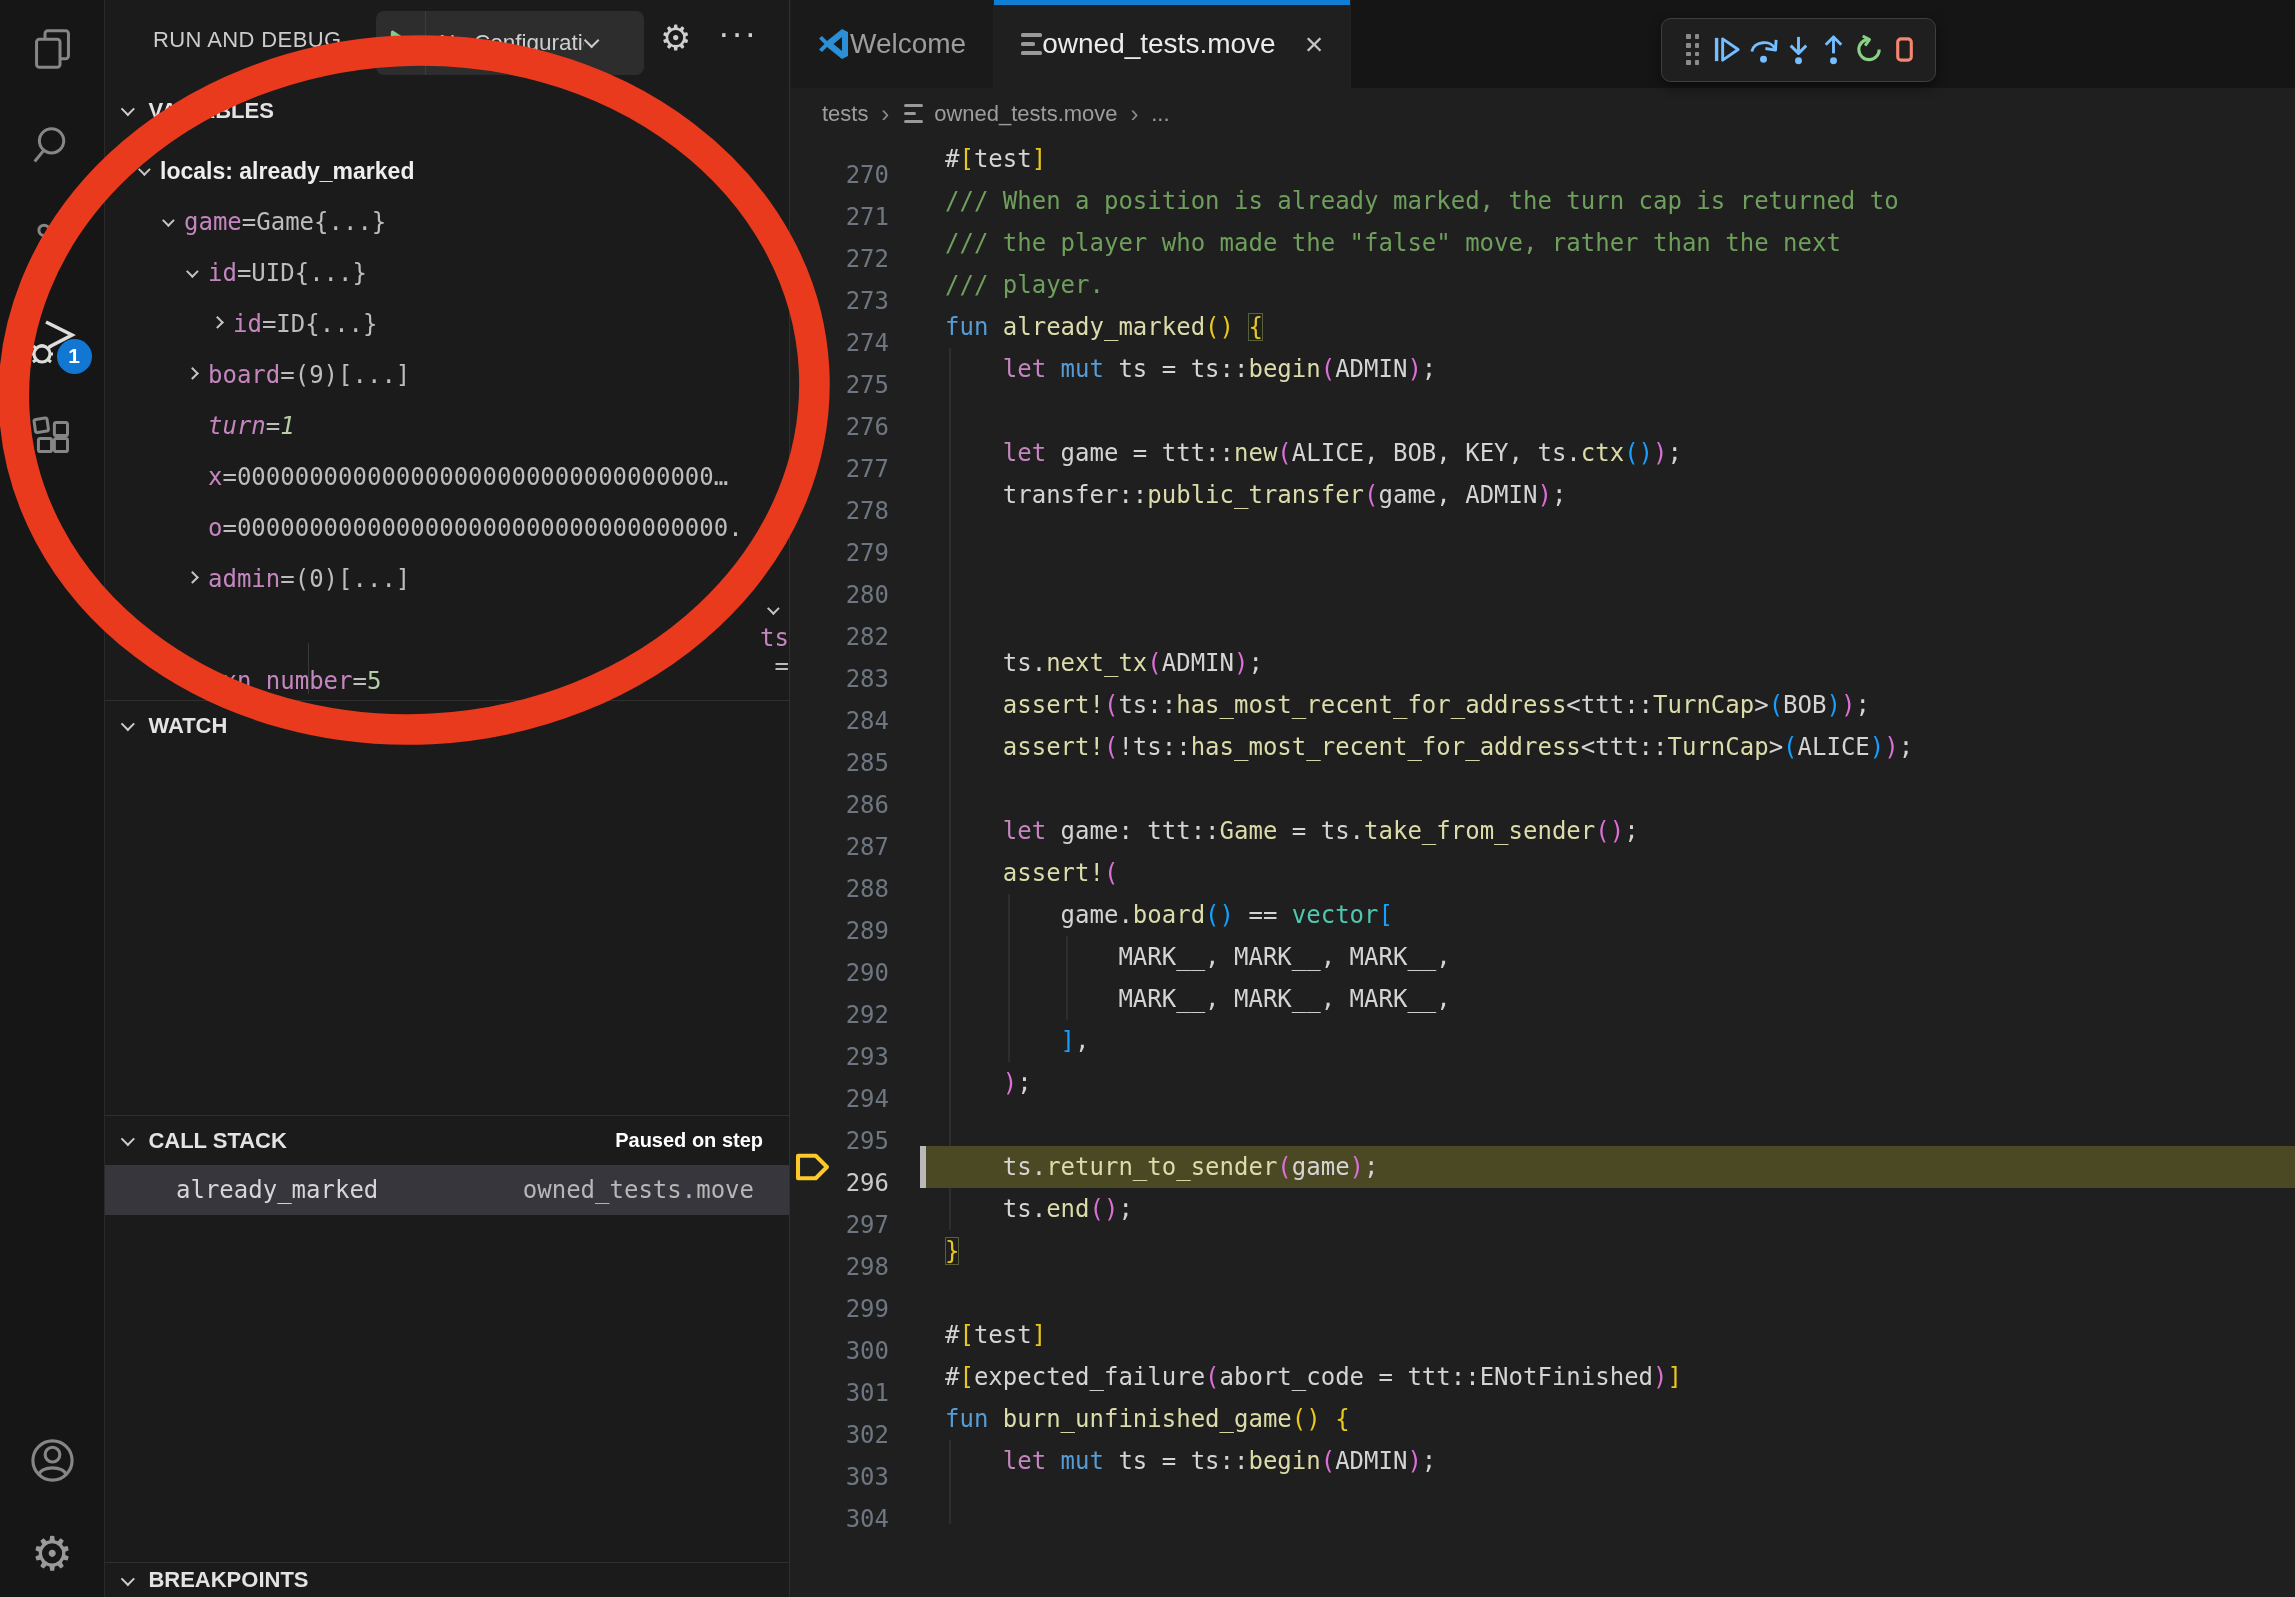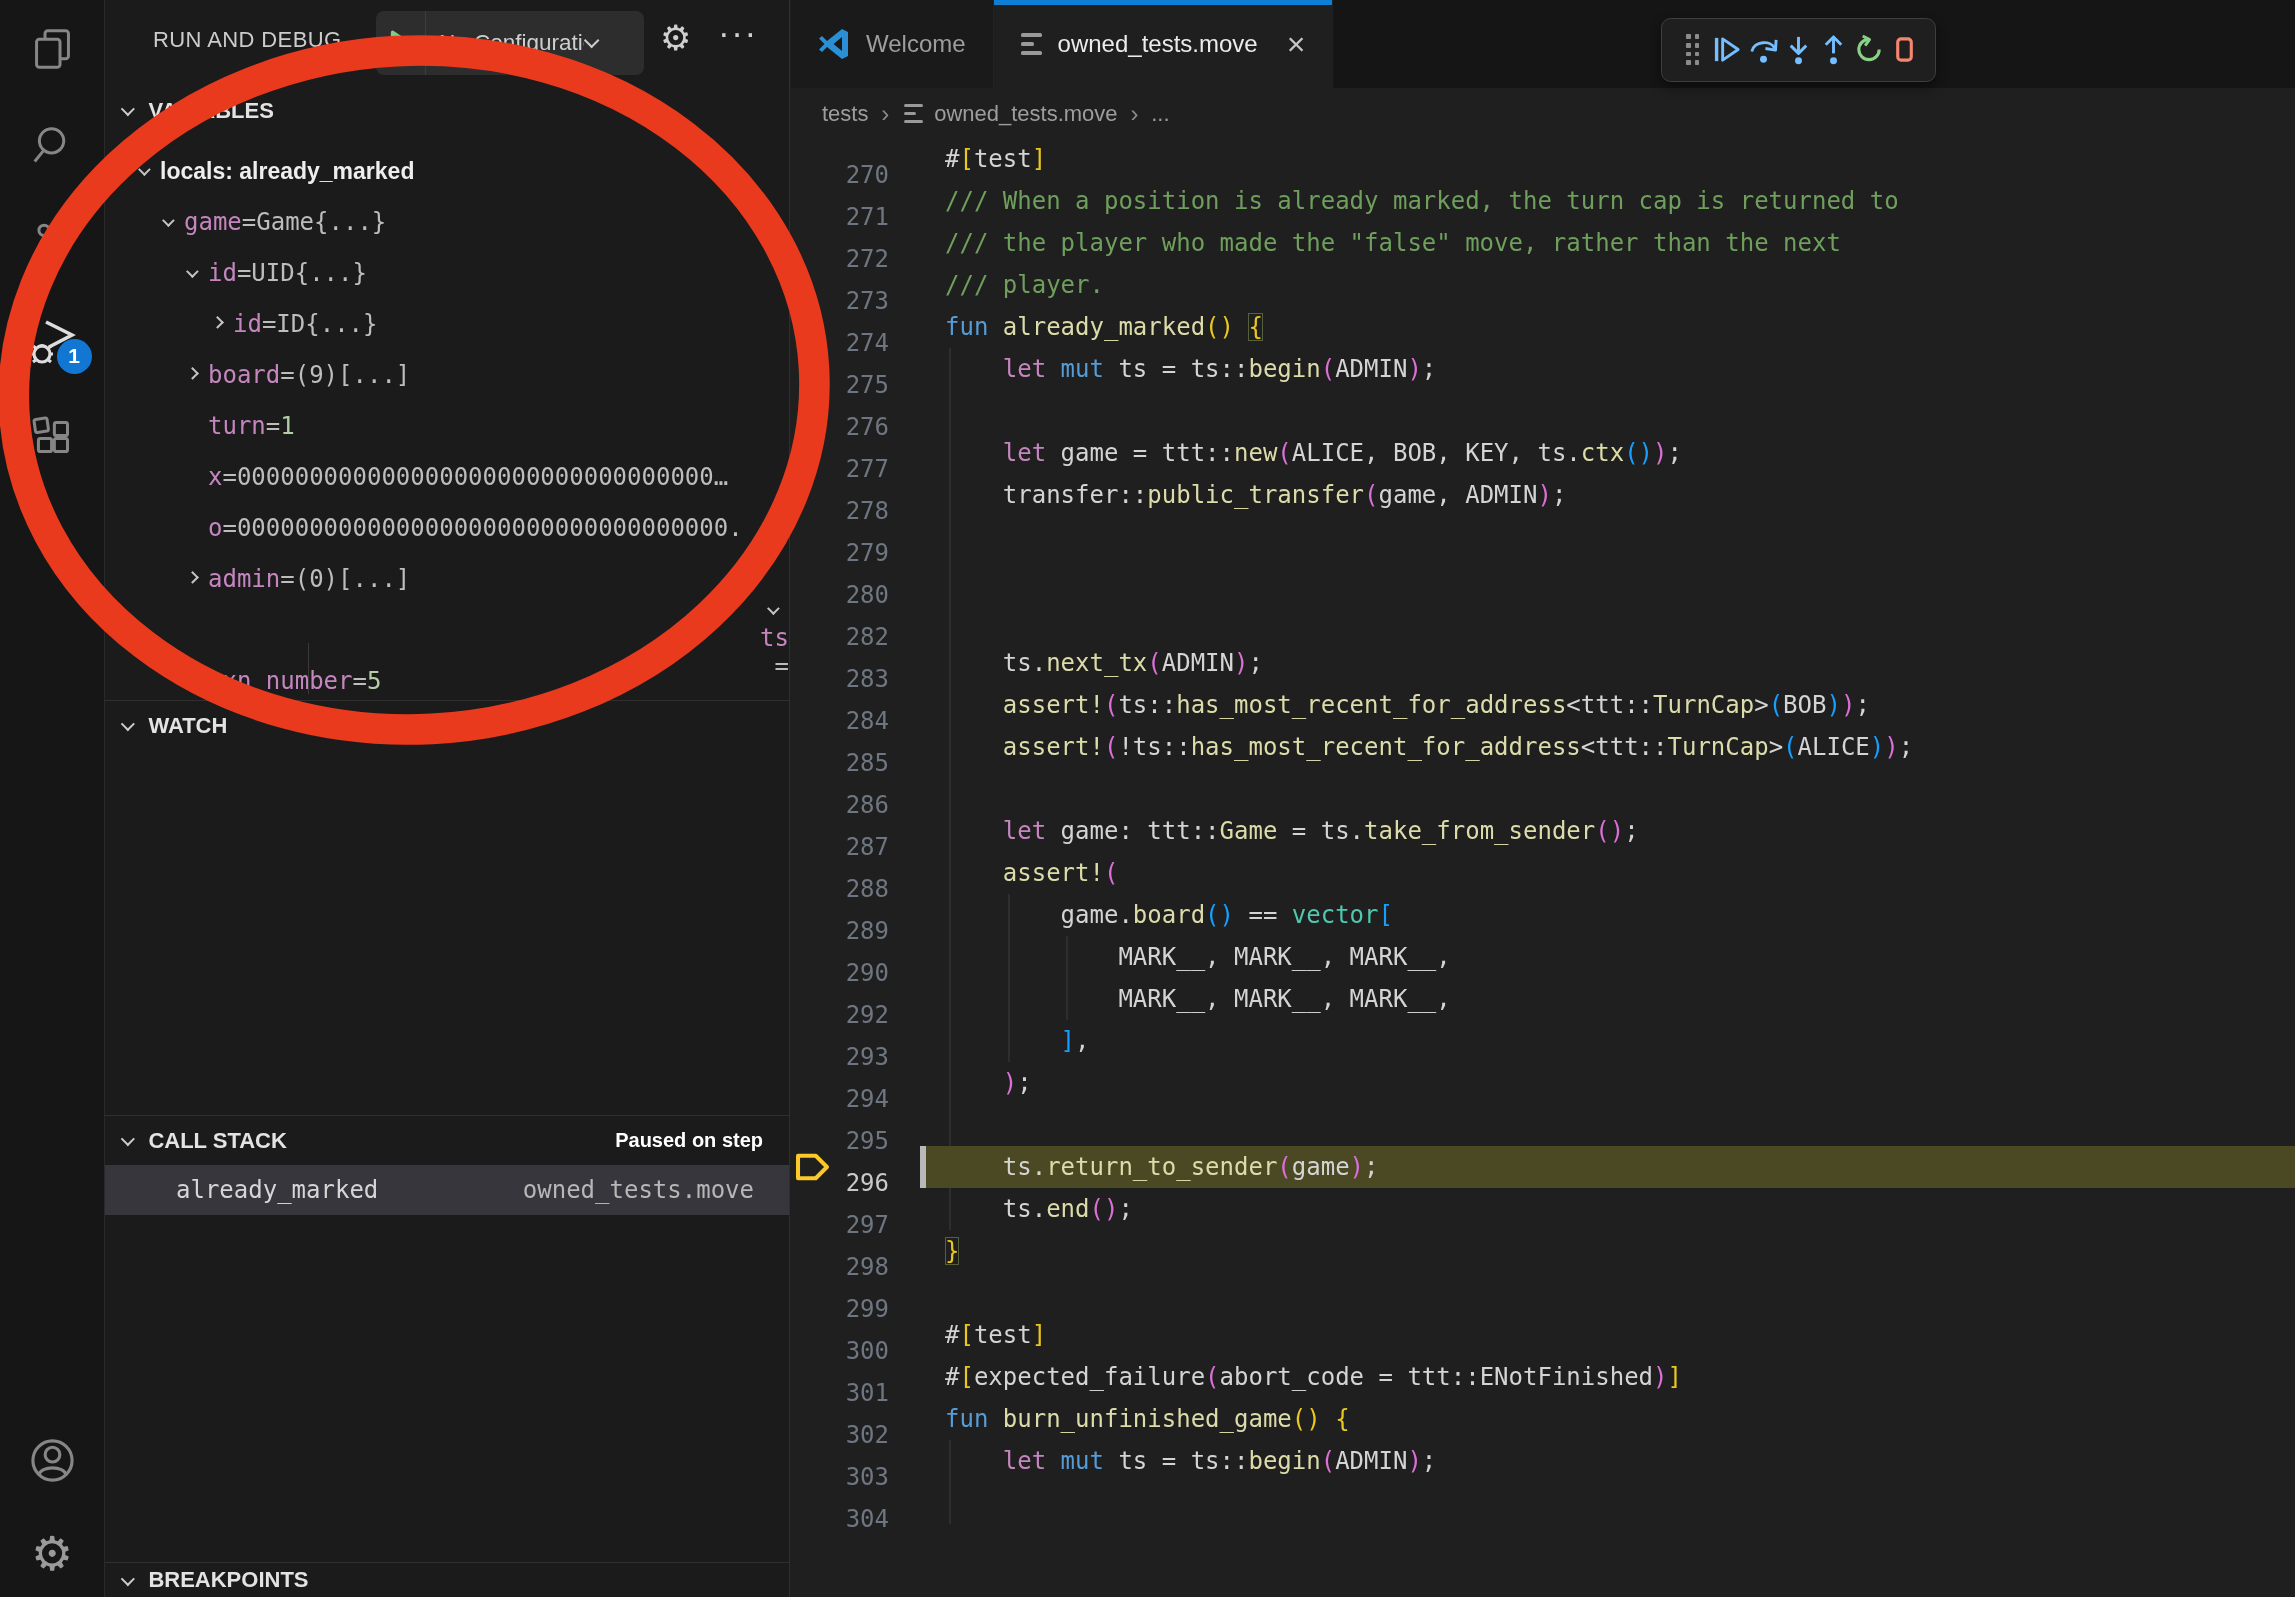--- a/index.html
+++ b/index.html
@@ -49,21 +49,21 @@
   .cs-fn { margin-left:71px; color:#d6d6d6; font-family:"DejaVu Sans Mono",monospace; font-size:24px; }
   .cs-file { margin-left:auto; margin-right:35px; color:#b7b7b7; font-family:"DejaVu Sans Mono",monospace; font-size:24px; }
 
   
   .editor { position:absolute; left:791px; top:0; right:0; bottom:0; background:#1f1f1f; }
   .tabstrip { position:absolute; left:0; top:0; right:0; height:88px; background:#151515; display:flex; }
   .tab { height:88px; display:flex; align-items:center; padding:0 27px; border-right:0.8px solid #222; position:relative; }
   .tab.inactive { background:#1a1a1a; color:#9d9d9d; }
   .tab.active { background:#1f1f1f; color:#eceaea; }
   .tab.active::before { content:""; position:absolute; left:0; top:0; right:0; height:4.8px; background:#0f7fd6; }
-  .tab-label { font-size:24px; margin-left:16px; white-space:nowrap; }
+  .tab-label { font-size:28px; white-space:nowrap; }
   .tab-close { margin-left:29px; color:#c5c5c5; font-size:32px; line-height:1; }
   .file-icon { display:inline-flex; flex-direction:column; gap:4.8px; }
   .file-icon i { display:block; height:4px; background:#9a9a9a; border-radius:1.6px; }
 
   .breadcrumb { position:absolute; left:0; top:88px; right:0; height:51px; display:flex; align-items:center; color:#9d9d9d; font-size:22px; }
   .bc-item { margin:0 4.8px; white-space:nowrap; }
   .bc-sep { margin:0 8px; font-size:24px; color:#8a8a8a; }
   .breadcrumb .file-icon { margin:0 6.4px; }
   .breadcrumb .file-icon i { height:3.2px; }
 
@@ -197,21 +197,21 @@
           <span class="vval">ID{...}</span>
         </div>
         <div class="trow" style="padding-left: 72px;">
           <span class="twisty">
             <i class="chev right"></i>
           </span>
           <span class="vname">board</span>
           <span class="veq"> = </span>
           <span class="vval">(9)[...]</span>
         </div>
-        <div class="trow" style="padding-left: 72px;">
+        <div class="trow" style="padding-left: 72px; font-style: italic;">
           <span class="twisty"></span>
           <span class="vname">turn</span>
           <span class="veq"> = </span>
           <span class="vval num">1</span>
         </div>
         <div class="trow" style="padding-left: 72px;">
           <span class="twisty"></span>
           <span class="vname">x</span>
           <span class="veq"> = </span>
           <span class="vval">000000000000000000000000000000000…</span>

